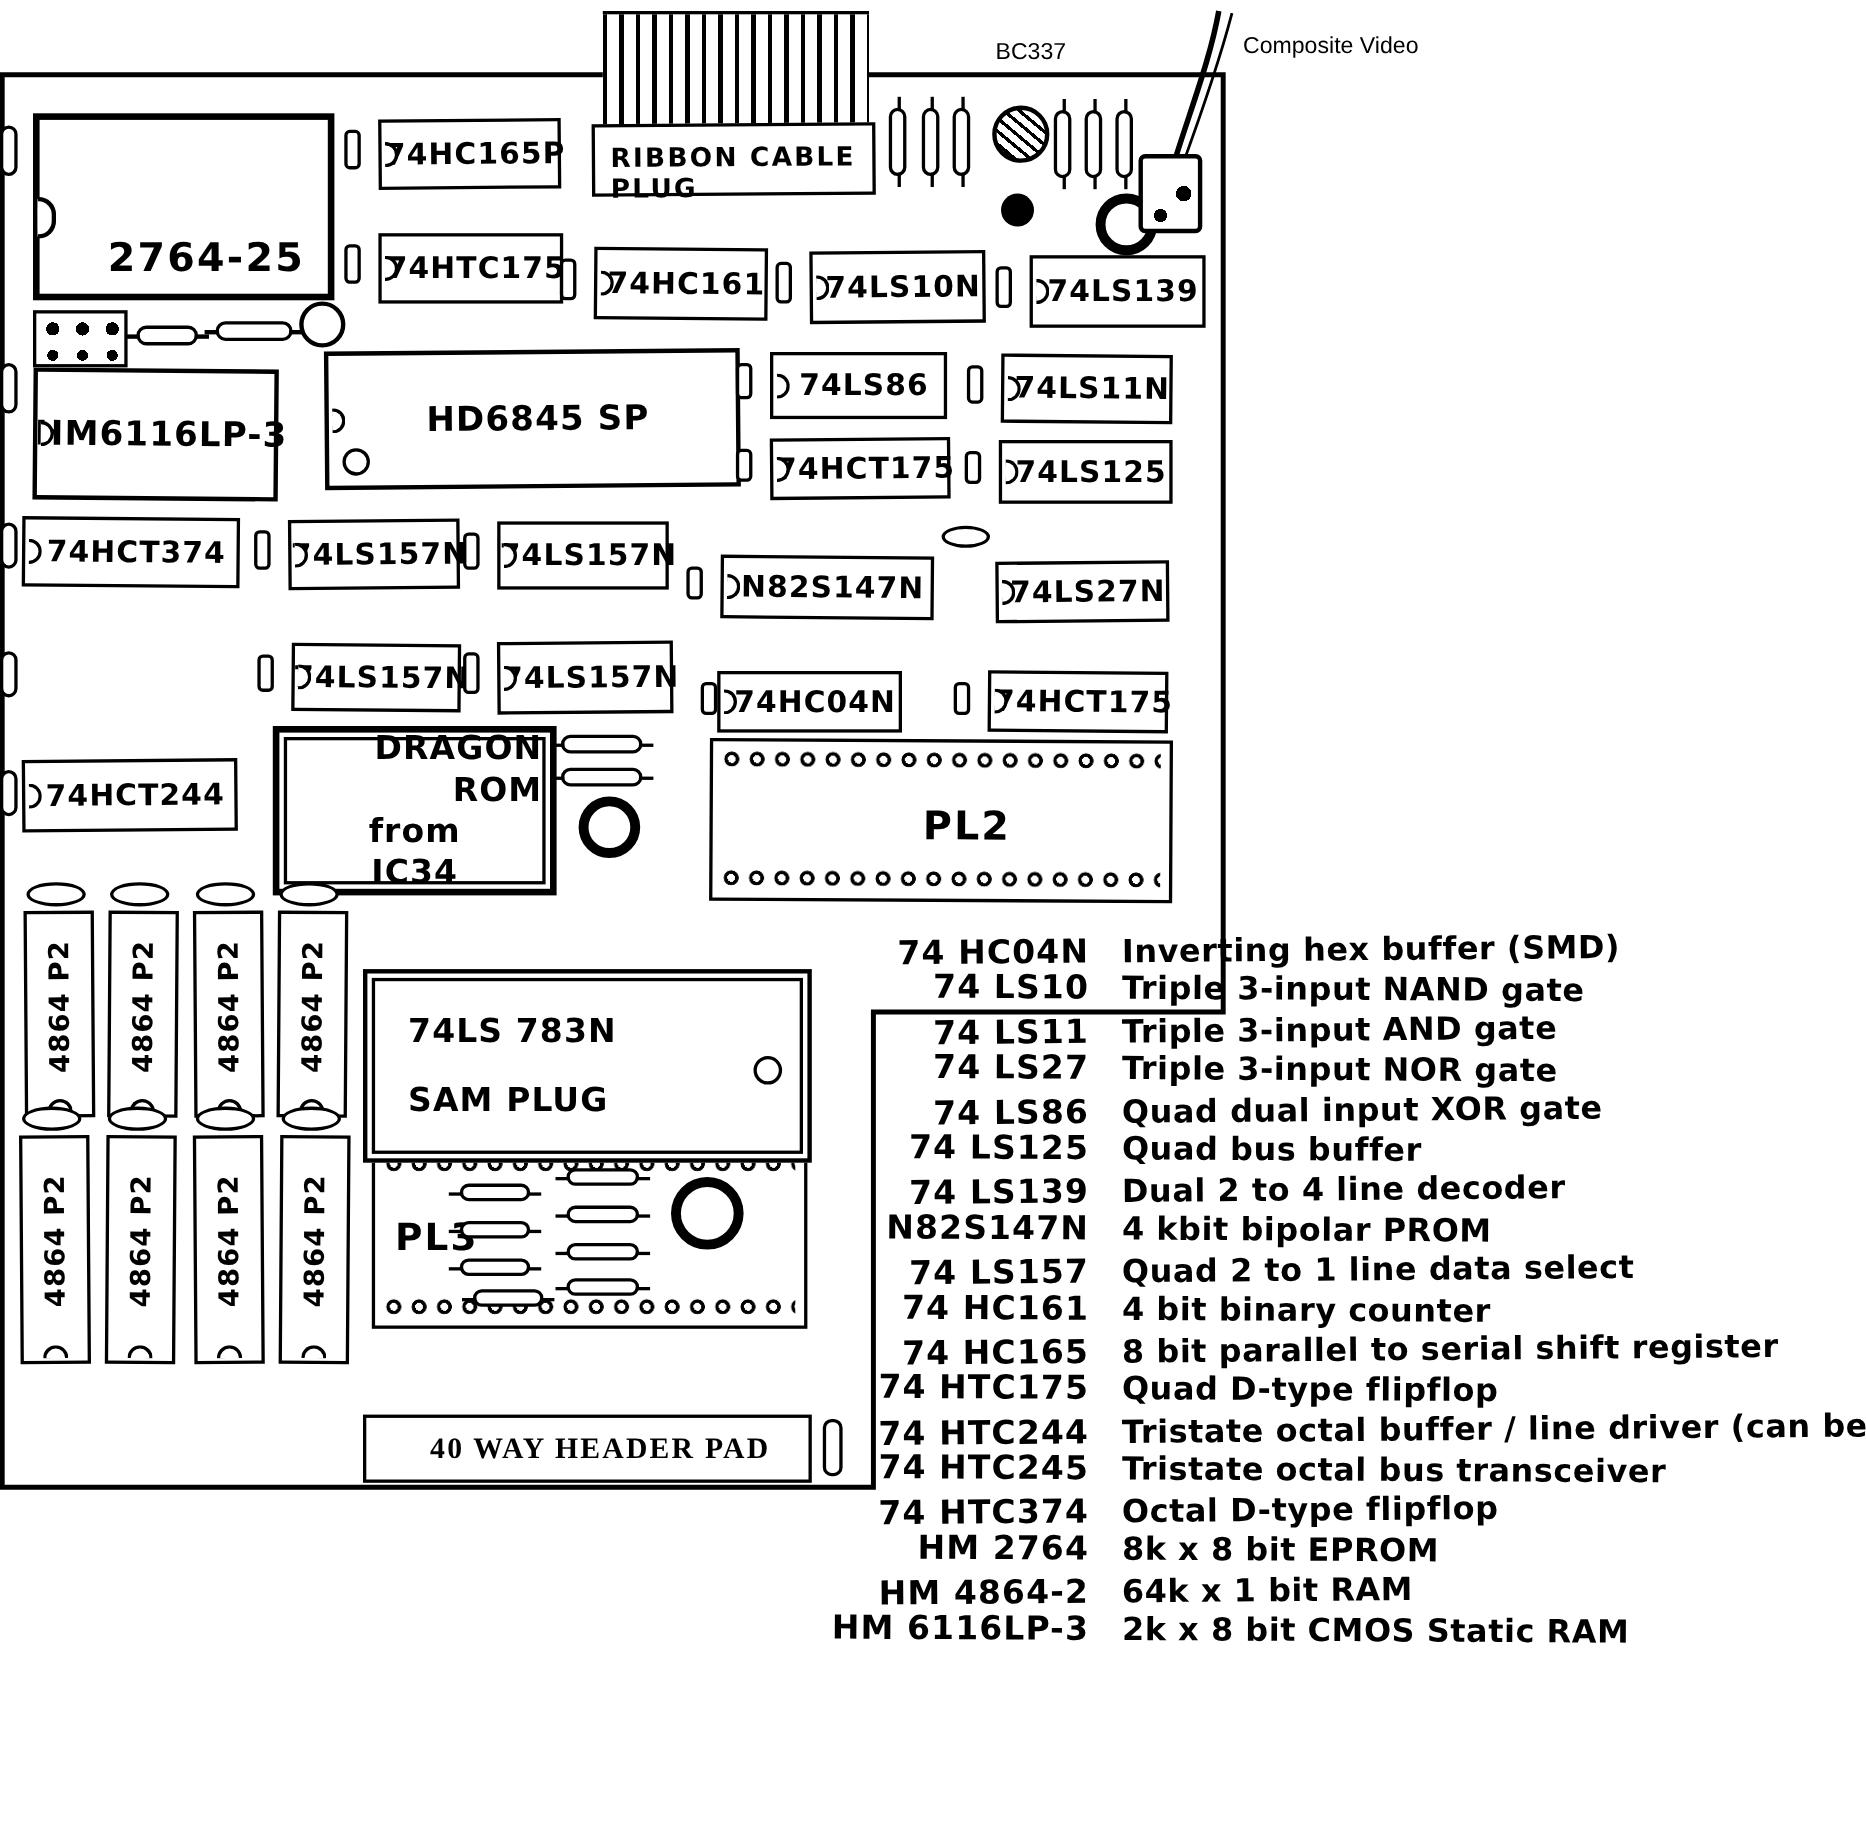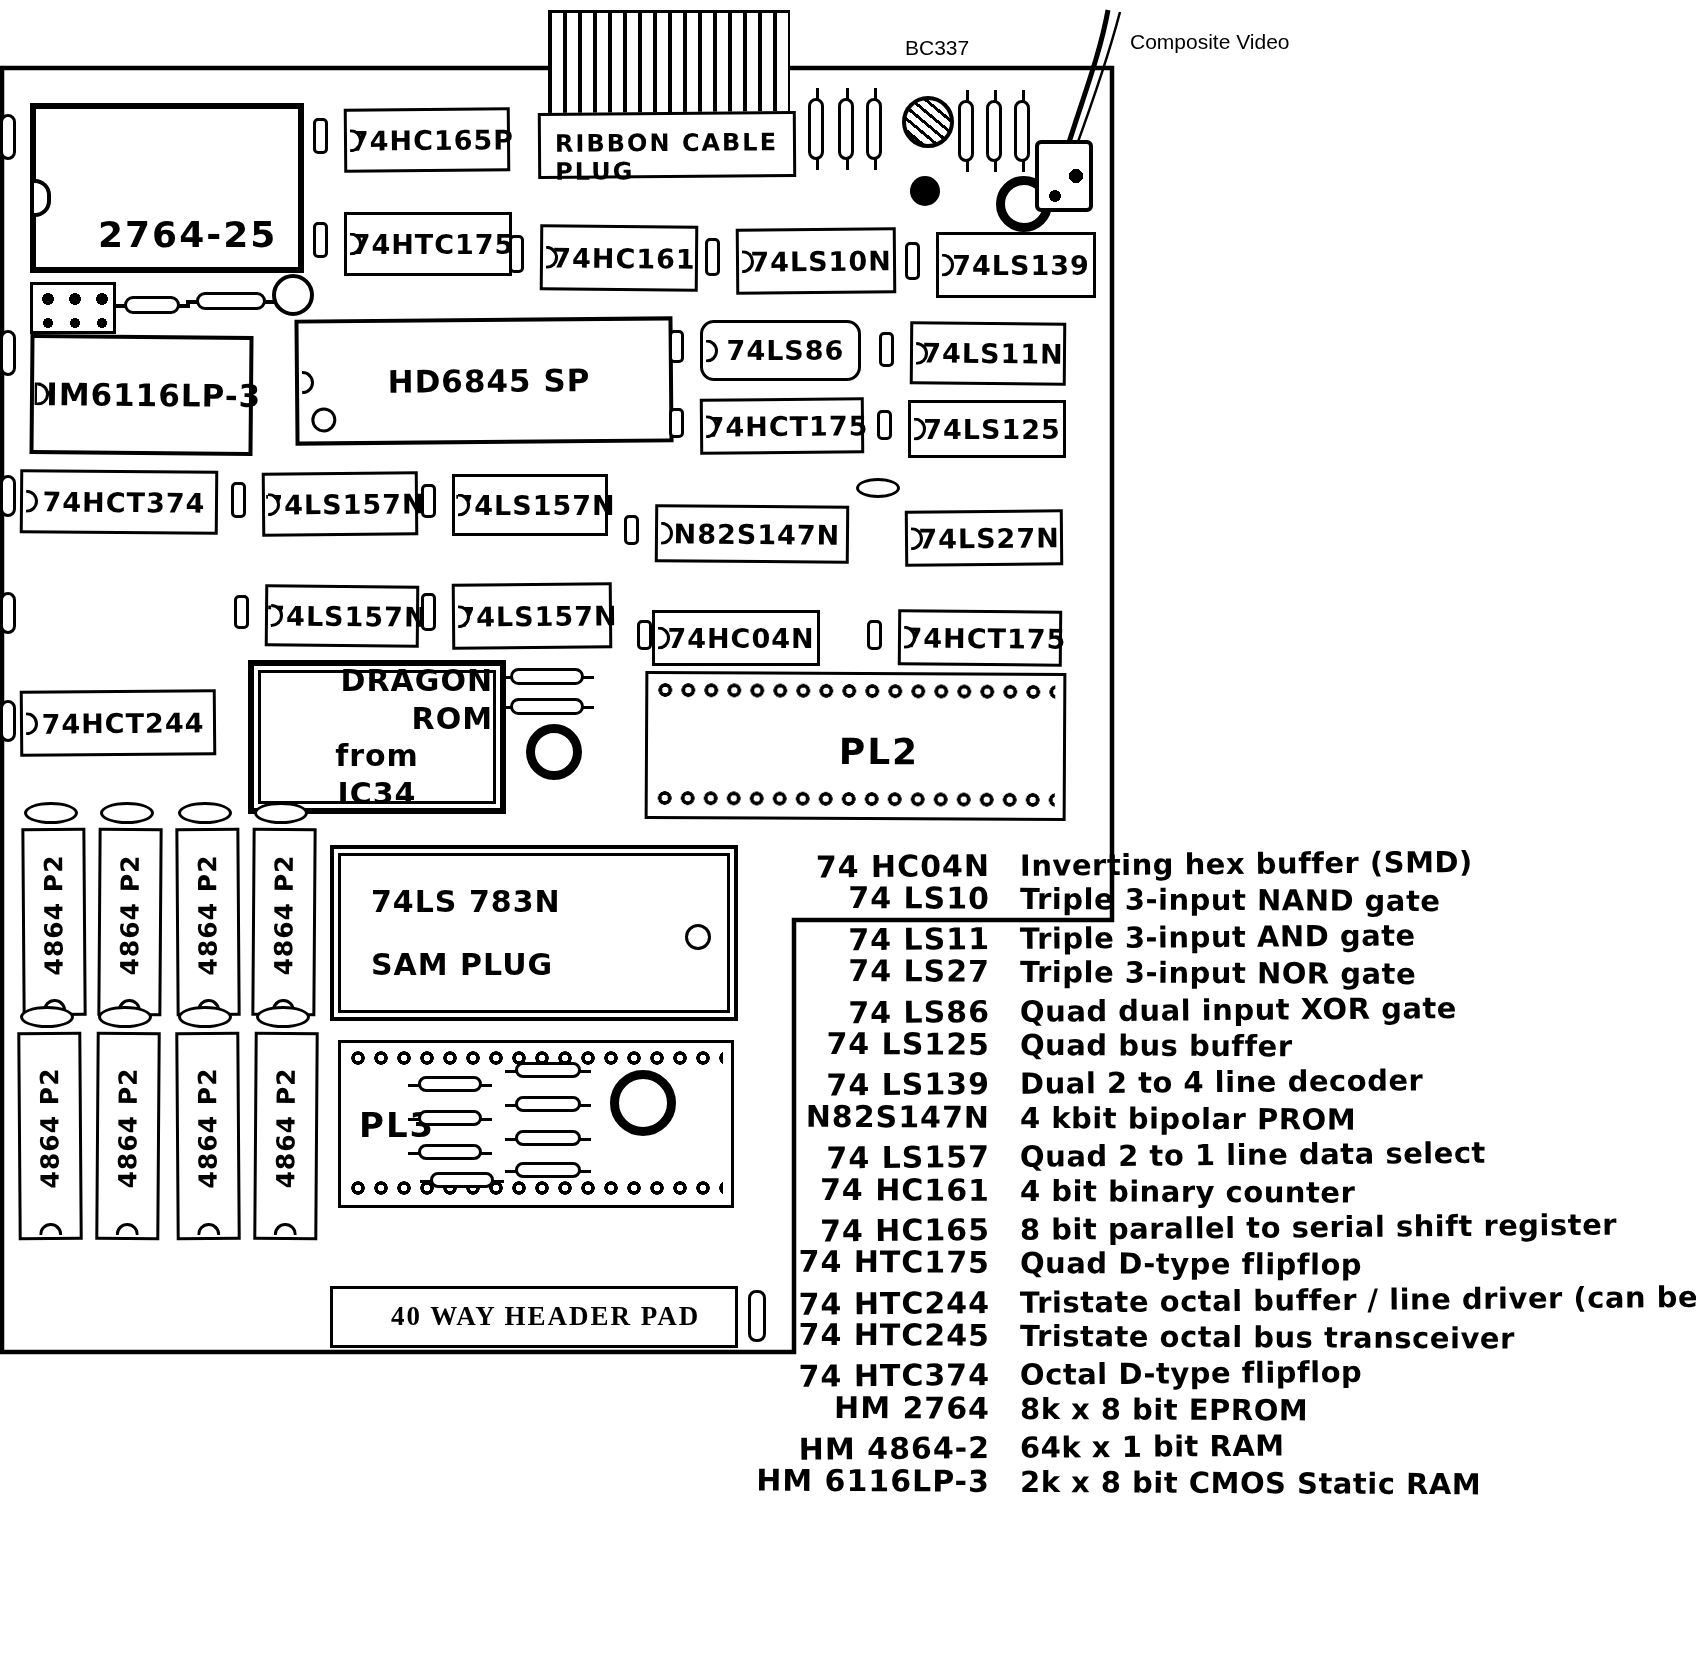--- a/index.html
+++ b/index.html
@@ -33,21 +33,21 @@
   .ram span{position:absolute;left:50%;top:46%;transform:translate(-50%,-50%) rotate(-90deg);
         font-weight:700;font-size:25px;white-space:nowrap;letter-spacing:1px;}
   .ram::after{content:"";position:absolute;bottom:2px;left:50%;transform:translateX(-50%);
         width:17px;height:9px;border:3px solid #000;border-bottom:none;
         border-radius:12px 12px 0 0;background:#fff;}
 
   
   .dbox{position:absolute;border:6px solid #000;background:#fff;z-index:3;text-align:right;}
   .dbox .inner{position:absolute;inset:4px;border:3px solid #000;display:flex;
         flex-direction:column;align-items:center;justify-content:center;}
-  .dbox.sam{border-width:4px;}
+  .dbox.sam{border-width:4px;margin-top:36px;}
   .dbox.sam .inner{align-items:flex-start;padding-left:30px;justify-content:center;gap:26px;}
   .dbox.sam .inner::after{content:"";position:absolute;right:16px;top:44%;width:20px;height:20px;
         border:3.5px solid #000;border-radius:50%;}
   .dline{font-weight:700;font-size:30px;letter-spacing:1px;line-height:1.25;}
   .dline.underline{}
 
   
   .box{position:absolute;border:3.5px solid #000;background:#fff;z-index:2;}
   .box .clabel{position:absolute;font-weight:700;letter-spacing:2px;}
   .holes{position:absolute;left:8px;right:8px;height:20px;
@@ -243,21 +243,21 @@
     <div class="chip" style="left: 936px; top: 232px; width: 154px; height: 60px; transform: rotate(0deg);">
       <span>74LS139</span>
     </div>
     <div class="decor cap" style="left: 905px; top: 242px; width: 15px; height: 38px;"></div>
     <div class="chip big" style="left: 30px; top: 335px; width: 215px; height: 112px; transform: rotate(0.5deg);">
       <span>HM6116LP-3</span>
     </div>
     <div class="chip big has-circle" style="left: 295px; top: 318px; width: 370px; height: 118px; transform: rotate(-0.5deg);">
       <span>HD6845 SP</span>
     </div>
-    <div class="chip" style="left: 700px; top: 320px; width: 155px; height: 55px; transform: rotate(0deg); border-radius: 14px;">
+    <div class="chip" style="left: 700px; top: 320px; width: 155px; height: 55px; transform: rotate(0deg);">
       <span>74LS86</span>
     </div>
     <div class="decor cap" style="left: 669px; top: 330px; width: 15px; height: 33px;"></div>
     <div class="chip" style="left: 910px; top: 322px; width: 150px; height: 57px; transform: rotate(0.5deg);">
       <span>74LS11N</span>
     </div>
     <div class="decor cap" style="left: 879px; top: 332px; width: 15px; height: 35px;"></div>
     <div class="chip" style="left: 700px; top: 398px; width: 158px; height: 50px; transform: rotate(-0.5deg);">
       <span>74HCT175</span>
     </div>

